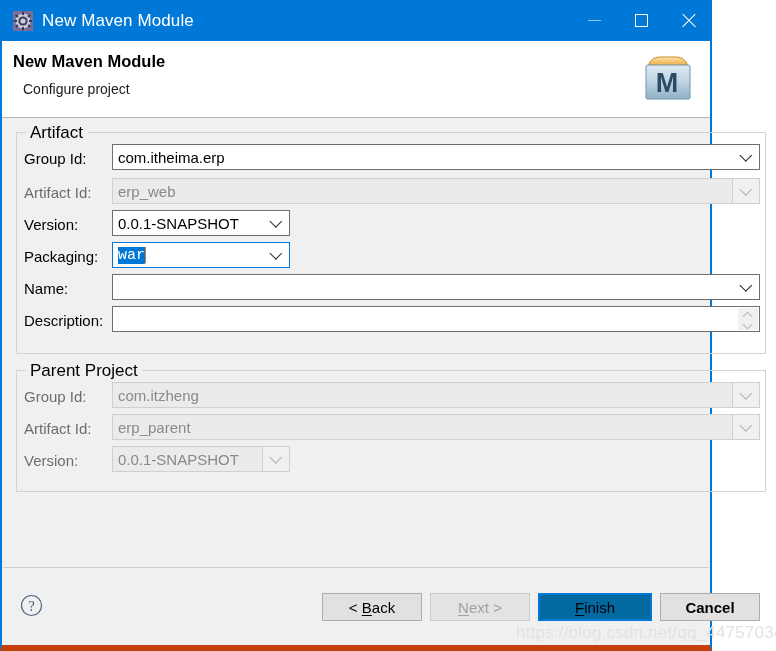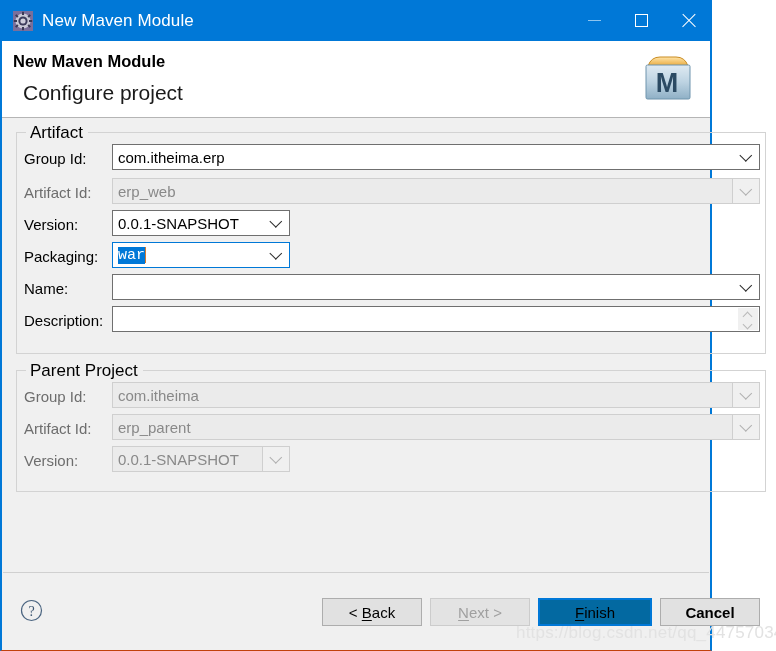--- a/index.html
+++ b/index.html
@@ -17,21 +17,21 @@
 
   
   .window {
     position: absolute;
     left: 0; top: 0;
     width: 712px;
     height: 651px;
     box-sizing: border-box;
     border-left: 2px solid #0078d7;
     border-right: 2px solid #0078d7;
-    border-bottom: 1px solid #c2410c;
+    border-bottom: 6px solid #c2410c;
     background: #f0f0f0;
     display: flex;
     flex-direction: column;
   }
 
   
   .titlebar {
     height: 41px;
     min-height: 41px;
     background: #0078d7;
@@ -108,21 +108,21 @@
     left: 11px;
     top: 11px;
     font-size: 16.5px;
     font-weight: bold;
     color: #000000;
   }
   .header-sub {
     position: absolute;
     left: 21px;
     top: 40px;
-    font-size: 21px;
+    font-size: 14px;
     color: #1a1a1a;
   }
   .header-icon {
     position: absolute;
     right: 14px;
     top: 8px;
     width: 58px;
     height: 58px;
   }
 
@@ -428,21 +428,21 @@
         <span class="sp-dn"></span>
       </span>
     </div>
 
     <div class="groupbox" style="left:14px; top:252px; width:750px; height:122px;">
       <span class="gb-legend">Parent Project</span>
     </div>
 
     <div class="row-label disabled" style="left:22px; top:270px;">Group Id:</div>
     <div class="field disabled" style="left:110px; top:264px; width:648px; height:26px;">
-      <span>com.itheima</span>
+      <span>com.itzheng</span>
       <span class="chevron disabled boxed"></span>
     </div>
 
     <div class="row-label disabled" style="left:22px; top:302px;">Artifact Id:</div>
     <div class="field disabled" style="left:110px; top:296px; width:648px; height:26px;">
       <span>erp_parent</span>
       <span class="chevron disabled boxed"></span>
     </div>
 
     <div class="row-label disabled" style="left:22px; top:334px;">Version:</div>

